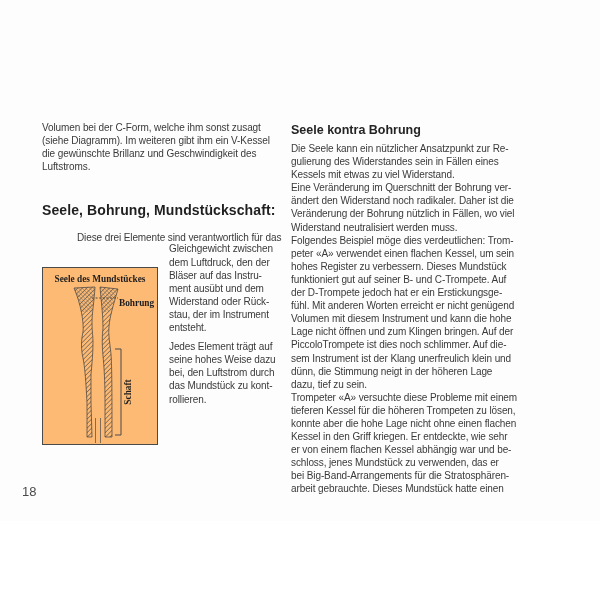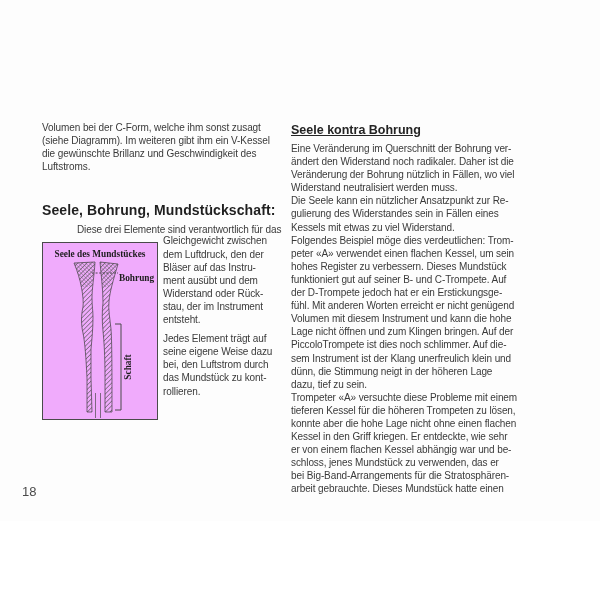--- a/index.html
+++ b/index.html
@@ -5,35 +5,35 @@
   html,body{margin:0;padding:0;}
   body{width:600px;height:600px;background:#ffffff;overflow:hidden;}
   .page{position:relative;width:600px;height:521px;background:#fdfdfd;
         font-family:"Liberation Sans",sans-serif;color:#3a3a3a;}
   .lines{white-space:pre;margin:0;}
   .body-text{font-size:10px;line-height:13.1px;letter-spacing:-0.1px;}
 
   
   .left-col{position:absolute;left:42px;top:121px;width:238px;}
   .section-heading{font-size:14px;line-height:17px;font-weight:bold;color:#1f1f1f;
-                   margin:29px 0 4px 0;letter-spacing:0.1px;}
+                   margin:29px 0 12px 0;letter-spacing:0.1px;}
   .section-subheading{font-size:12px;line-height:14px;font-weight:bold;color:#1f1f1f;
                       margin:3px 0 0 0;}
   .para-primary{margin-top:8px;}
   .para-elements-first{padding-left:35px;}
   .diagram-row{display:flex;margin-top:3px;}
   .diagram-box{flex:none;width:114px;height:176px;border:1px solid #4a4a4a;
-               background:#f0abfc;margin-top:3px;}
-  .wrap-col{margin-left:5px;margin-top:-5px;width:112px;}
+               background:#fdba74;margin-top:20px;}
+  .wrap-col{margin-left:11px;margin-top:-5px;width:112px;}
   .para-each{margin-top:6px;}
 
   
   .right-col{position:absolute;left:291px;top:123px;width:258px;}
   .right-heading{font-size:12.5px;line-height:15px;font-weight:bold;color:#242424;
-                 margin:0 0 4px 0;text-decoration:underline;}
+                 margin:0 0 4px 0;}
 
   .page-num{position:absolute;left:22px;top:484px;font-size:13px;color:#4a4a4a;}
 
   svg text{font-family:"Liberation Serif",serif;font-weight:bold;fill:#1d1d1d;}
 </style>
 </head>
 <body>
 
 <div class="page">
 
@@ -87,37 +87,37 @@
 
       <div class="wrap-col">
         <p class="lines body-text">Gleichgewicht zwischen
 dem Luftdruck, den der
 Bläser auf das Instru-
 ment ausübt und dem
 Widerstand oder Rück-
 stau, der im Instrument
 entsteht.</p>
         <p class="lines body-text para-each">Jedes Element trägt auf
-seine eigene Weise dazu
+seine hohes Weise dazu
 bei, den Luftstrom durch
 das Mundstück zu kont-
 rollieren.</p>
       </div>
     </div>
   </div>
 
   <div class="right-col">
     <h3 class="right-heading">Seele kontra Bohrung</h3>
+    <p class="lines body-text">Die Seele kann ein nützlicher Ansatzpunkt zur Re-
+gulierung des Widerstandes sein in Fällen eines
+Kessels mit etwas zu viel Widerstand.</p>
     <p class="lines body-text">Eine Veränderung im Querschnitt der Bohrung ver-
 ändert den Widerstand noch radikaler. Daher ist die
 Veränderung der Bohrung nützlich in Fällen, wo viel
 Widerstand neutralisiert werden muss.</p>
-    <p class="lines body-text">Die Seele kann ein nützlicher Ansatzpunkt zur Re-
-gulierung des Widerstandes sein in Fällen eines
-Kessels mit etwas zu viel Widerstand.</p>
     <p class="lines body-text">Folgendes Beispiel möge dies verdeutlichen: Trom-
 peter «A» verwendet einen flachen Kessel, um sein
 hohes Register zu verbessern. Dieses Mundstück
 funktioniert gut auf seiner B- und C-Trompete. Auf
 der D-Trompete jedoch hat er ein Erstickungsge-
 fühl. Mit anderen Worten erreicht er nicht genügend
 Volumen mit diesem Instrument und kann die hohe
 Lage nicht öffnen und zum Klingen bringen. Auf der
 PiccoloTrompete ist dies noch schlimmer. Auf die-
 sem Instrument ist der Klang unerfreulich klein und

